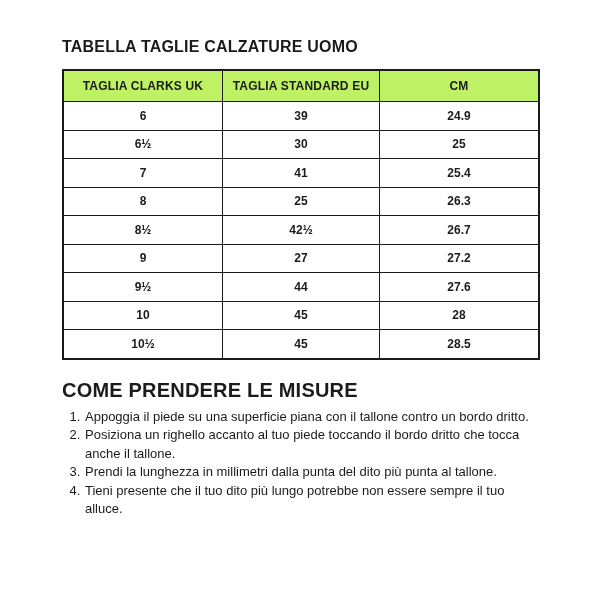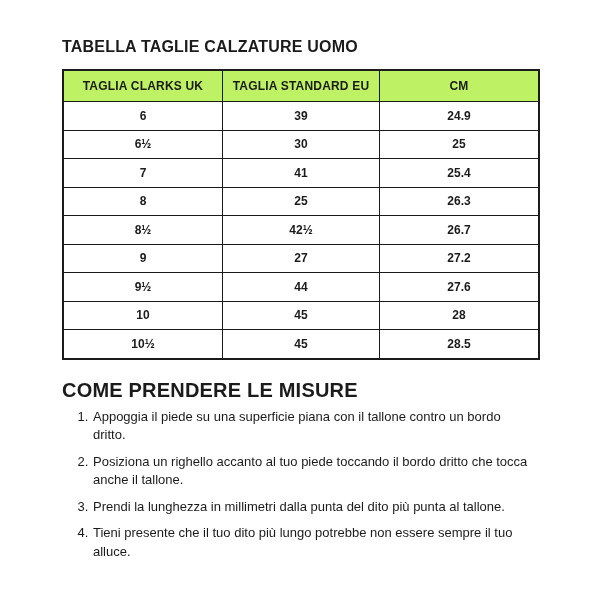--- a/index.html
+++ b/index.html
@@ -61,21 +61,21 @@
     margin: 21px 0 9px 0;
   }
   ol.instructions {
     margin: 0;
     padding: 0 0 0 22px;
     font-size: 13px;
     line-height: 18.5px;
     color: #1b1b1b;
   }
   ol.instructions li {
-    margin: 8px;
+    margin: 0;
     padding: 0 0 0 1px;
   }
 </style>
 </head>
 <body>
 
 <div class="page">
 
   <h1 class="doc-title">TABELLA TAGLIE CALZATURE UOMO</h1>
 

